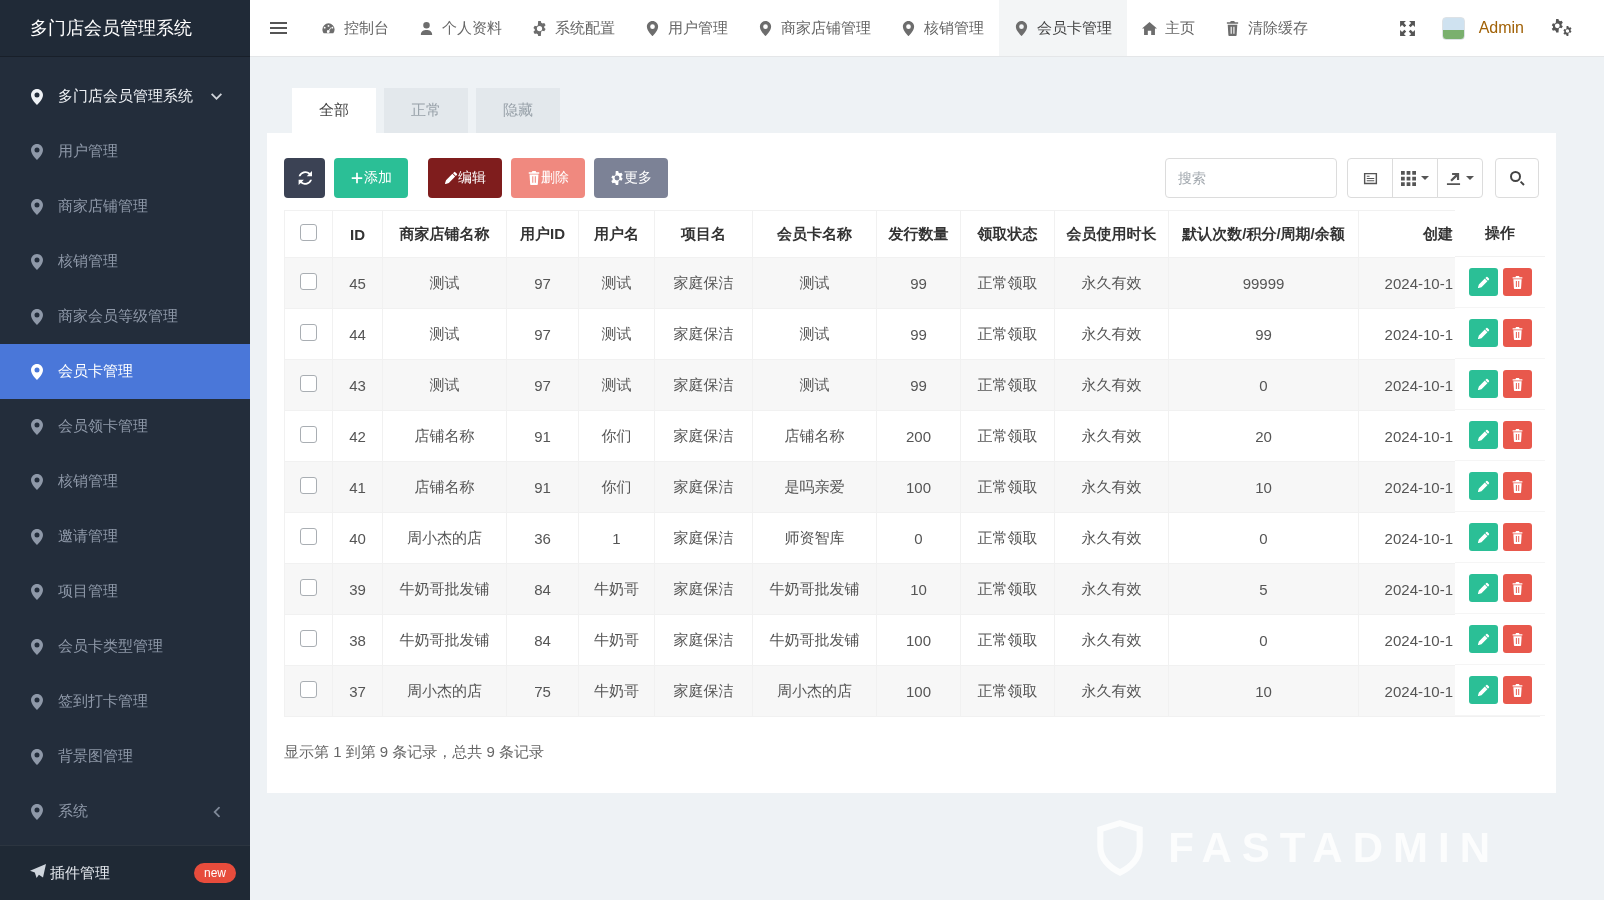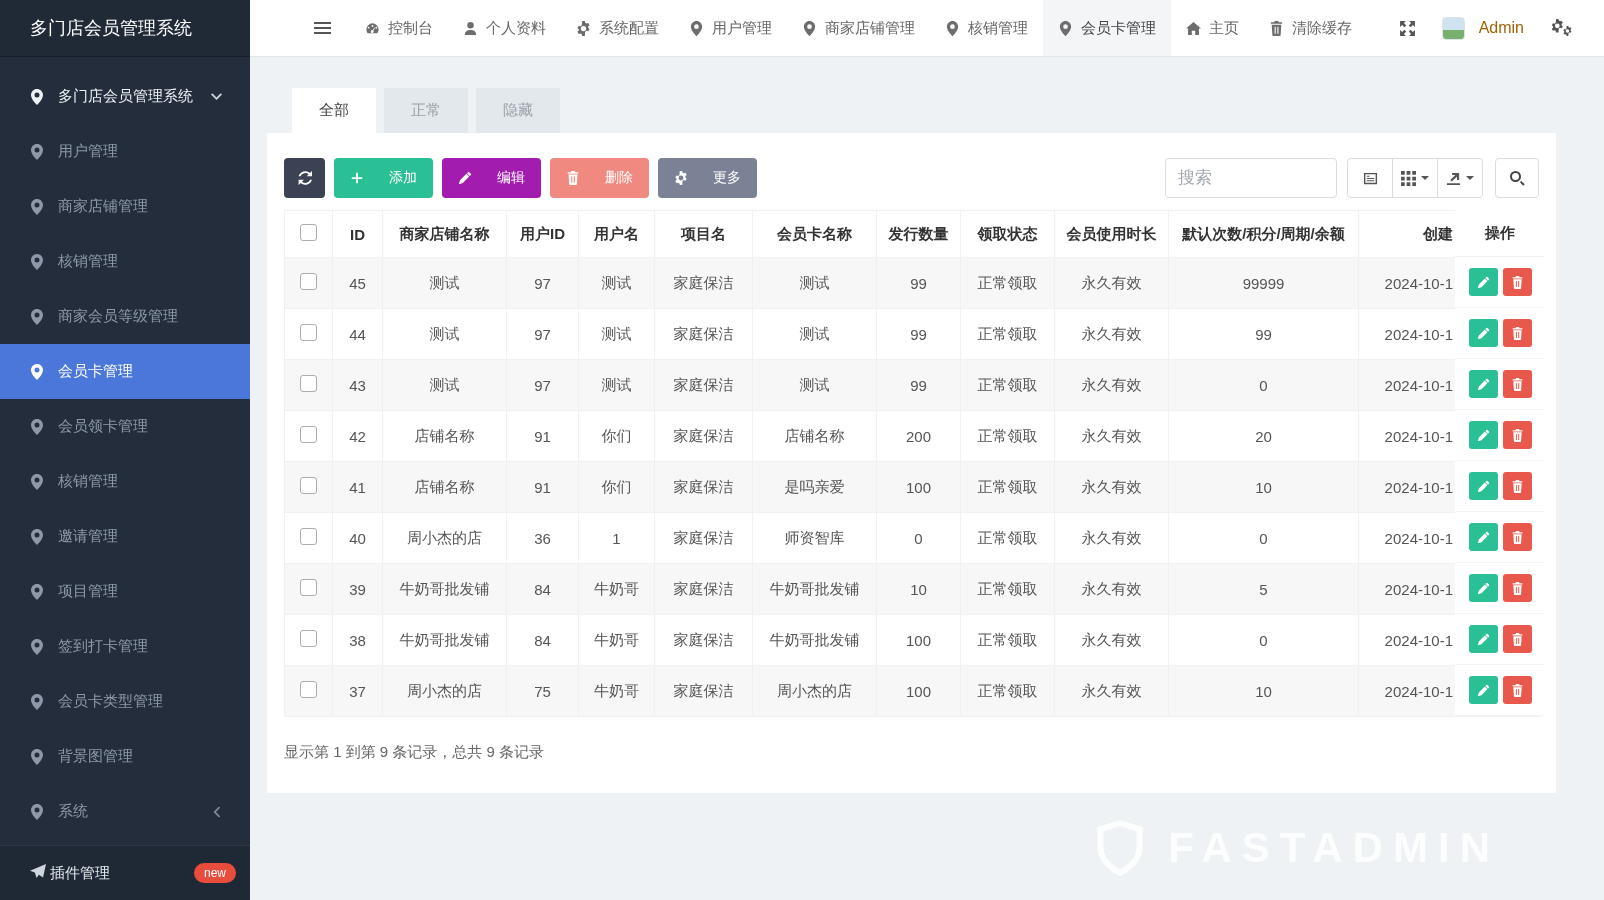--- a/index.html
+++ b/index.html
@@ -24,21 +24,21 @@
   .plugin-item { position:absolute; bottom:0; left:0; width:250px; height:55px;
     display:flex; align-items:center; gap:4px; padding:0 14px 0 30px;
     color:#e4e8ee; font-size:15px; background:#1f2935;
     border-top:1px solid rgba(255,255,255,.06); cursor:pointer; }
   .plugin-item .icon svg { width:16px; height:16px; fill:#cfd5dd; }
   .badge-new { margin-left:auto; background:#e74c3c; color:#fff; font-size:12px;
     padding:3px 10px; border-radius:10px; }
 
   
   .topnav { position:absolute; left:250px; top:0; width:1354px; height:57px;
-    background:#fff; border-bottom:1px solid #e4e6e8; display:flex; align-items:stretch; z-index:10;padding-left:44px; }
+    background:#fff; border-bottom:1px solid #e4e6e8; display:flex; align-items:stretch; z-index:10; }
   .hamburger { width:56px; display:flex; flex-direction:column; justify-content:center;
     align-items:center; gap:3px; cursor:pointer; }
   .hamburger i { display:block; width:17px; height:2px; background:#555; }
   .topnav-items { display:flex; align-items:stretch; }
   .nav-item { display:flex; align-items:center; gap:8px; padding:0 15px; color:#666;
     font-size:15px; cursor:pointer; white-space:nowrap; }
   .nav-item.active { background:#f3f5f6; color:#444; }
   .nav-item .icon { display:inline-flex; }
   .nav-item .icon svg { width:15px; height:15px; fill:#6d6d6d; }
   .topnav-right { margin-left:auto; display:flex; align-items:center; gap:26px;
@@ -55,32 +55,32 @@
   .content { position:absolute; left:250px; top:57px; width:1354px; height:843px; }
   .tabbar { display:flex; margin:31px 0 0 42px;align-items:flex-end; }
   .tab { height:45px; padding:0 27px; display:flex; align-items:center; font-size:15px;
     background:#e3e8ec; color:#98a1a9; margin-right:8px; cursor:pointer; }
   .tab.active { background:#fff; color:#444; }
   .panel { margin-left:17px; width:1289px; height:660px; background:#fff;
     padding:25px 17px 0 17px; position:relative; }
 
   .toolbar { display:flex; align-items:center; }
   .btn { height:40px; border:none; border-radius:4px; color:#fff; font-size:14px;
-    display:inline-flex; align-items:center; gap:25px; padding:0 16px; margin-right:9px;
+    display:inline-flex; align-items:center; gap:0; padding:0 16px; margin-right:9px;
     cursor:pointer; font-family:inherit; }
   .btn .icon { display:inline-flex; }
   .btn .icon svg { width:14px; height:14px; fill:#fff; }
   .btn-dark { background:#3b4254; width:41px; padding:0; justify-content:center; }
   .btn-green { background:#2bbf96; }
-  .btn-green-light { background:#a21caf; }
+  .btn-green-light { background:#7f1d1d;margin-left:11px; }
   .btn-red-light { background:#f0897f; }
   .btn-gray { background:#7c8296; }
   .toolbar-right { margin-left:auto; display:flex; align-items:center; }
   .search-input { width:172px; height:40px; border:1px solid #dcdcdc; border-radius:4px;
-    padding:0 12px; font-size:17px; color:#555; outline:none; font-family:inherit; }
+    padding:0 12px; font-size:14px; color:#555; outline:none; font-family:inherit; }
   .search-input::placeholder { color:#a3a9af; }
   .btn-group { display:flex; margin-left:10px; }
   .btn-group button { width:46px; height:40px; background:#fff; border:1px solid #dcdcdc;
     margin-left:-1px; display:inline-flex; align-items:center; justify-content:center;
     gap:5px; cursor:pointer; }
   .btn-group button:first-child { border-radius:4px 0 0 4px; margin-left:0; }
   .btn-group button:last-child { border-radius:0 4px 4px 0; }
   .btn-group svg { width:15px; height:15px; fill:#555; }
   .caret { width:0; height:0; border-top:4px solid #555; border-left:4px solid transparent;
     border-right:4px solid transparent; }
@@ -211,29 +211,29 @@
           </svg>
         </span>
         <span>项目管理</span>
       </div>
       <div class="menu-item">
         <span class="icon ">
           <svg viewBox="0 0 12 16">
             <path d="M6 0C2.7 0 0 2.7 0 6c0 4.5 6 10 6 10s6-5.5 6-10C12 2.7 9.3 0 6 0zm0 8.5A2.5 2.5 0 1 1 6 3.5a2.5 2.5 0 0 1 0 5z"></path>
           </svg>
         </span>
+        <span>会员卡类型管理</span>
+      </div>
+      <div class="menu-item">
+        <span class="icon ">
+          <svg viewBox="0 0 12 16">
+            <path d="M6 0C2.7 0 0 2.7 0 6c0 4.5 6 10 6 10s6-5.5 6-10C12 2.7 9.3 0 6 0zm0 8.5A2.5 2.5 0 1 1 6 3.5a2.5 2.5 0 0 1 0 5z"></path>
+          </svg>
+        </span>
         <span>签到打卡管理</span>
-      </div>
-      <div class="menu-item">
-        <span class="icon ">
-          <svg viewBox="0 0 12 16">
-            <path d="M6 0C2.7 0 0 2.7 0 6c0 4.5 6 10 6 10s6-5.5 6-10C12 2.7 9.3 0 6 0zm0 8.5A2.5 2.5 0 1 1 6 3.5a2.5 2.5 0 0 1 0 5z"></path>
-          </svg>
-        </span>
-        <span>会员卡类型管理</span>
       </div>
       <div class="menu-item">
         <span class="icon ">
           <svg viewBox="0 0 12 16">
             <path d="M6 0C2.7 0 0 2.7 0 6c0 4.5 6 10 6 10s6-5.5 6-10C12 2.7 9.3 0 6 0zm0 8.5A2.5 2.5 0 1 1 6 3.5a2.5 2.5 0 0 1 0 5z"></path>
           </svg>
         </span>
         <span>背景图管理</span>
       </div>
       <div class="menu-item">

